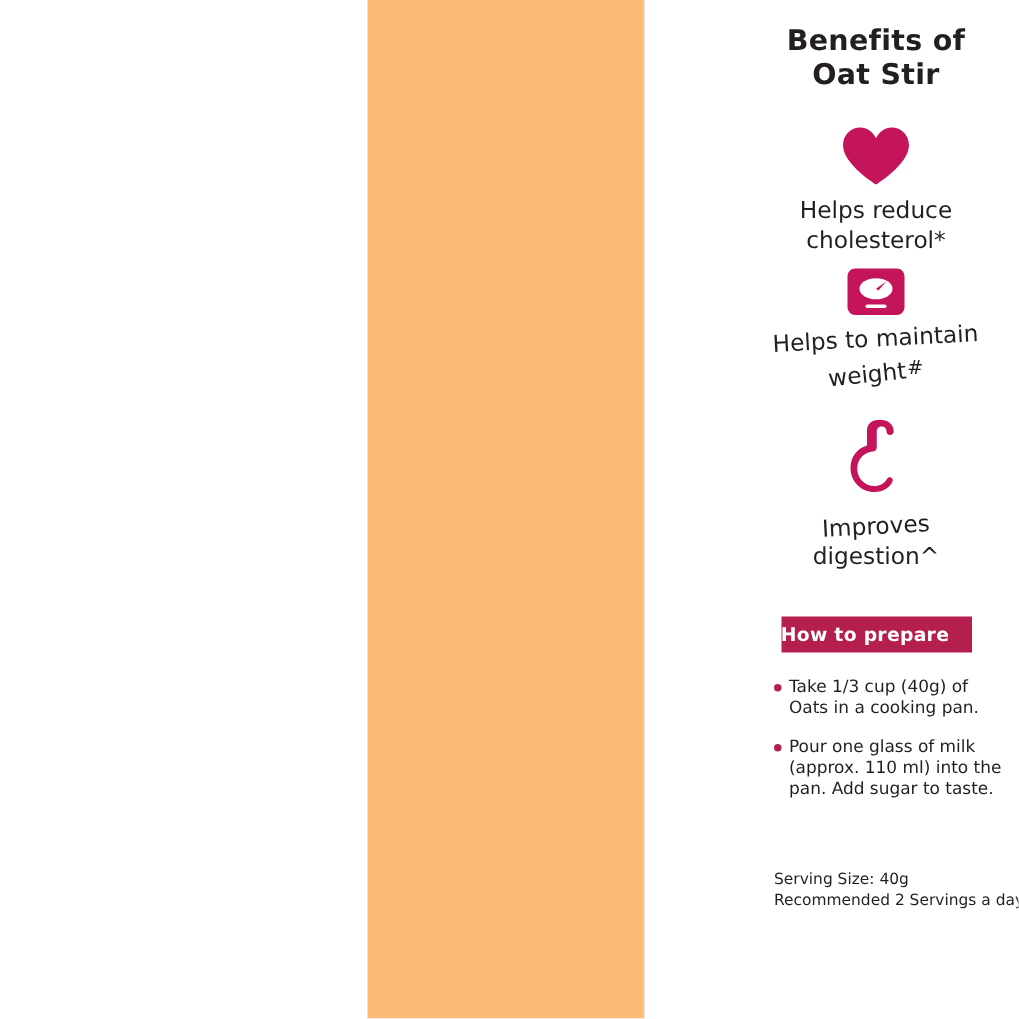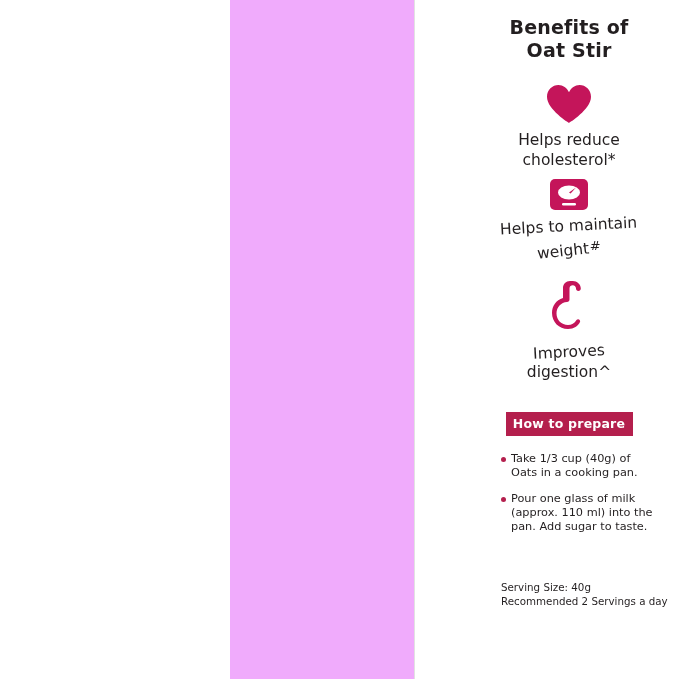--- a/index.html
+++ b/index.html
@@ -15,25 +15,25 @@
   }
   #page {
     position: relative;
     width: 679px;
     height: 679px;
     background: #ffffff;
   }
   
   #panel {
     position: absolute;
-    left: 230px;
+    left: 245px;
     top: 0;
     width: 185px;
     height: 679px;
-    background: #f0abfc;
+    background: #fdba74;
     border-right: 1px solid #e2e2e2;
     box-sizing: border-box;
   }
   #content {
     position: absolute;
     left: 253px;
     top: 0;
     width: 172px;
     height: 679px;
   }
@@ -79,21 +79,20 @@
   #benefit-stomach { margin-top: 18px; }
   #benefit-stomach .benefit-label { margin-top: 7px; }
 
   .how-to-bar {
     margin: 30px auto 0 auto;
     width: 127px;
     background: #b41f4d;
     color: #ffffff;
     font-size: 12.5px;
     font-weight: bold;
-    text-align: center;
     padding: 4px 0 5px 0;
     letter-spacing: 0.2px;
   }
   ul.steps {
     list-style: none;
     margin: 16px 0 0 0;
     padding: 0 2px 0 18px;
   }
   ul.steps li {
     position: relative;

